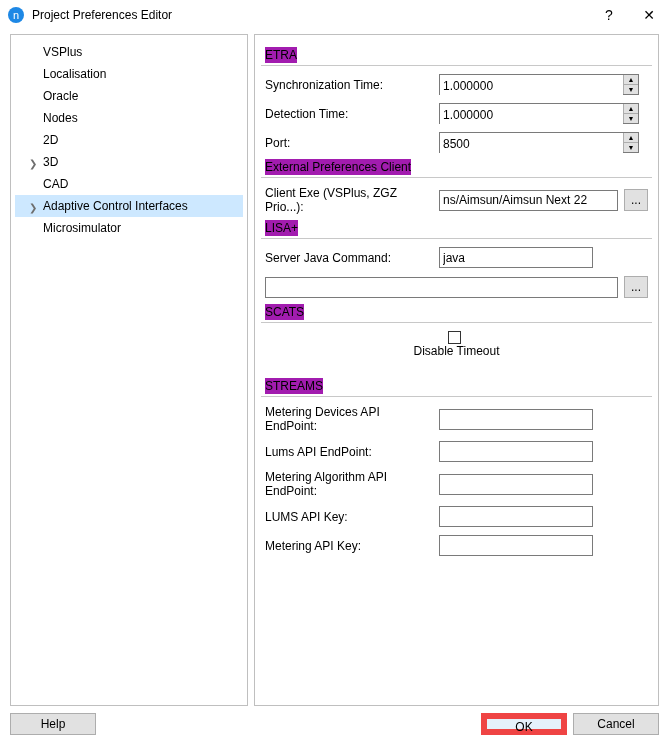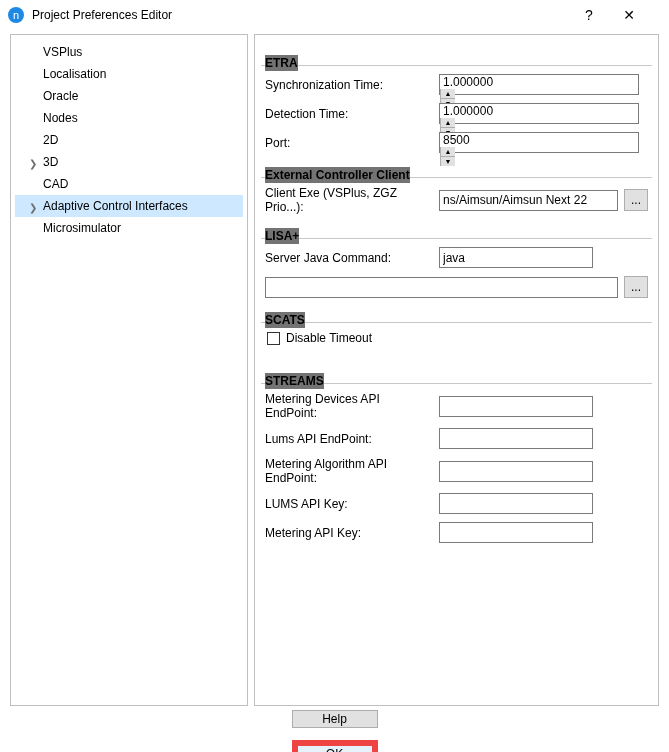--- a/index.html
+++ b/index.html
@@ -9,21 +9,21 @@
     font-family: "Segoe UI", Tahoma, sans-serif;
     font-size: 12px;
     color: #000;
     background: #fff;
     overflow: hidden;
   }
   .titlebar {
     height: 30px;
     display: flex;
     align-items: center;
-    padding: 0 20px 0 8px;
+    padding: 0 0 0 8px;
     border-bottom: 1px solid #fff;
   }
   .titlebar .app-icon {
     width: 16px; height: 16px;
     border-radius: 50%;
     background: #1e88e5;
     margin-right: 8px;
     position: relative;
   }
   .titlebar .app-icon::after{
@@ -98,24 +98,23 @@
   }
   .group-box {
     border-top: 1px solid #c8c8c8;
     margin-top: 2px;
     margin-left: -4px;
     margin-right: -4px;
     padding: 0 4px;
   }
   .group-title {
     display:inline-block;
-    background:#737373;
+    background:#a21caf;
     position:relative;
-    top:8px;
-    font-weight:bold;
+    top:0;
   }
   .row {
     display: flex;
     align-items: center;
     margin-top: 8px;
   }
   .row-label {
     width: 174px;
     padding-right: 6px;
   }
@@ -127,21 +126,20 @@
     font-family: inherit;
     font-size: 12px;
     background:#fff;
   }
   .spin {
     width: 200px;
     height: 21px;
     border: 1px solid #7a7a7a;
     display: flex;
     align-items: stretch;
-    flex-direction: column;
   }
   .spin input {
     border: none;
     flex: 1;
     padding: 0 3px;
     font-family: inherit;
     font-size: 12px;
     outline: none;
   }
   .spin .buttons {
@@ -178,34 +176,34 @@
     justify-content: space-between;
     padding: 0 4px 0 5px;
     border-color:#adadad;
     cursor:pointer;
   }
   .dropdown .chev { font-size: 10px; color:#555; }
   .checkbox {
     display: flex;
     align-items: center;
     margin-top: 8px;
+    flex-direction: column;
   }
   .checkbox .box {
     width: 13px; height: 13px;
     border: 1px solid #333;
     margin-right: 6px;
     margin-left: 2px;
   }
   .footer {
     height: 34px;
     display: flex;
     align-items: center;
     padding: 0 10px 6px 10px;
     gap: 6px;
-    flex-direction: column;
   }
   .footer .spacer { flex: 1; }
   .btn {
     width: 86px;
     height: 22px;
     background: #e1e1e1;
     border: 1px solid #adadad;
     font-family: inherit;
     font-size: 12px;
     cursor: pointer;
@@ -276,21 +274,21 @@
             <div class="buttons">
               <div>▲</div>
               <div>▼</div>
             </div>
           </div>
         </div>
       </div>
     </div>
 
     <div class="group">
-      <span class="group-title">External Controller Client</span>
+      <span class="group-title">External Preferences Client</span>
       <div class="group-box">
         <div class="row">
           <div class="row-label">Client Exe (VSPlus, ZGZ Prio...):</div>
           <input type="text" class="browse-input" value="ns/Aimsun/Aimsun Next 22" style="">
           <button class="browse-btn">...</button>
         </div>
       </div>
     </div>
 
     <div class="group">

